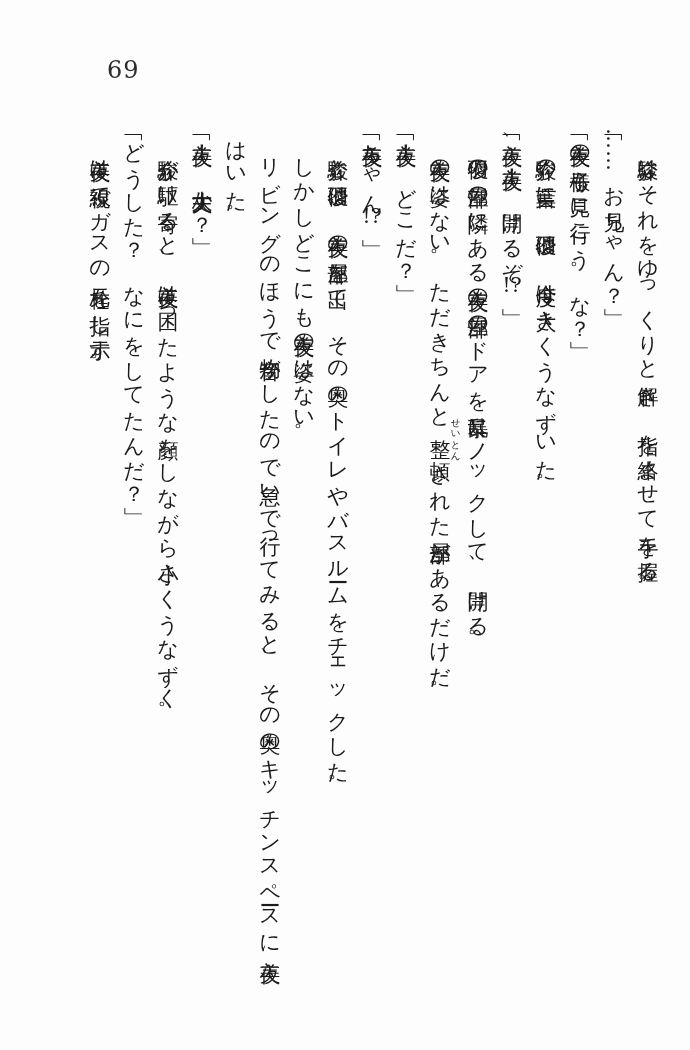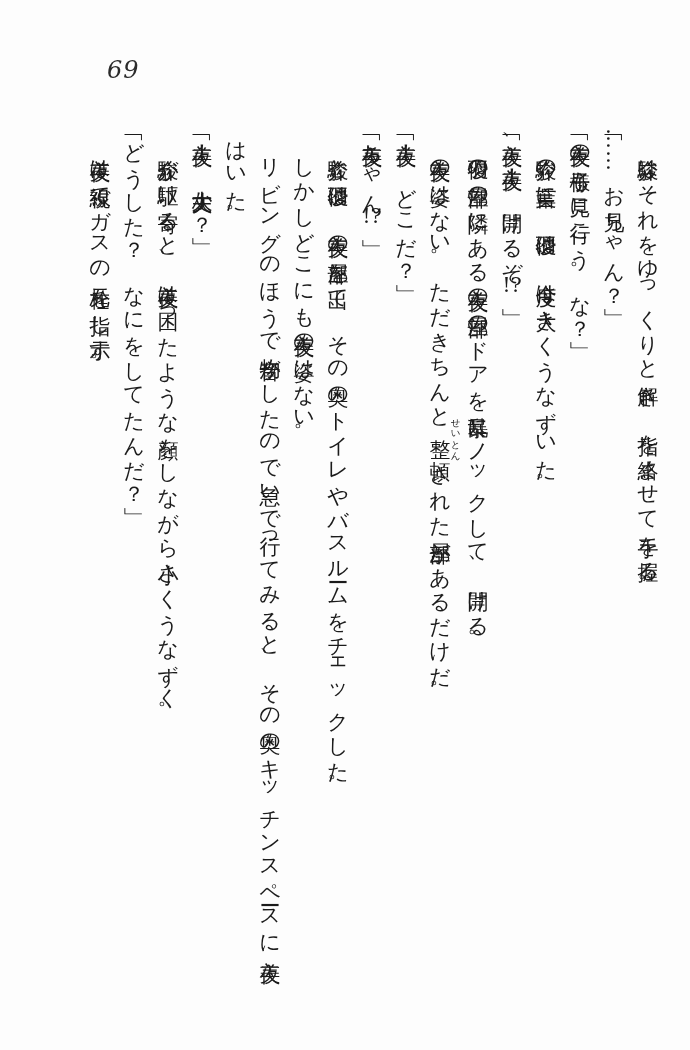--- a/index.html
+++ b/index.html
@@ -13,21 +13,20 @@
     height: 1050px;
     background: #fdfdfd;
     overflow: hidden;
     font-family: "DejaVu Serif", "Liberation Serif", serif;
   }
   .page-number {
     position: absolute;
     left: 107px;
     top: 56px;
     font-size: 24px;
-    font-style: italic;
     color: #2b2b2b;
     letter-spacing: 1px;
     font-family: "DejaVu Serif", "Liberation Serif", serif;
   }
   .text-body {
     position: absolute;
     top: 127px;
     right: 25px;
     height: 838px;
     writing-mode: vertical-rl;

